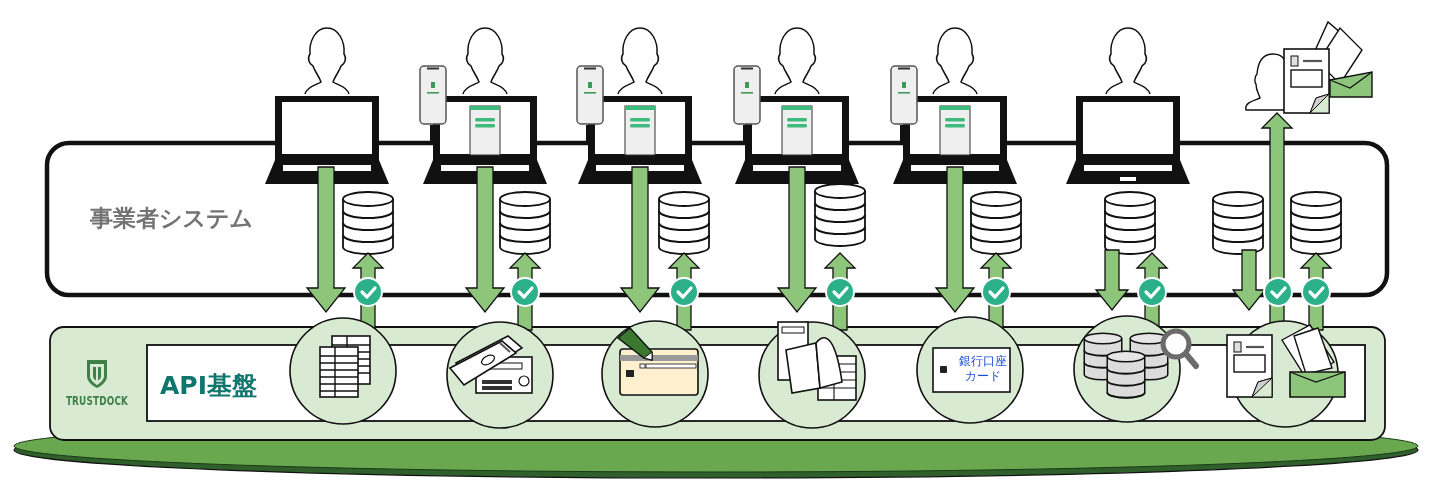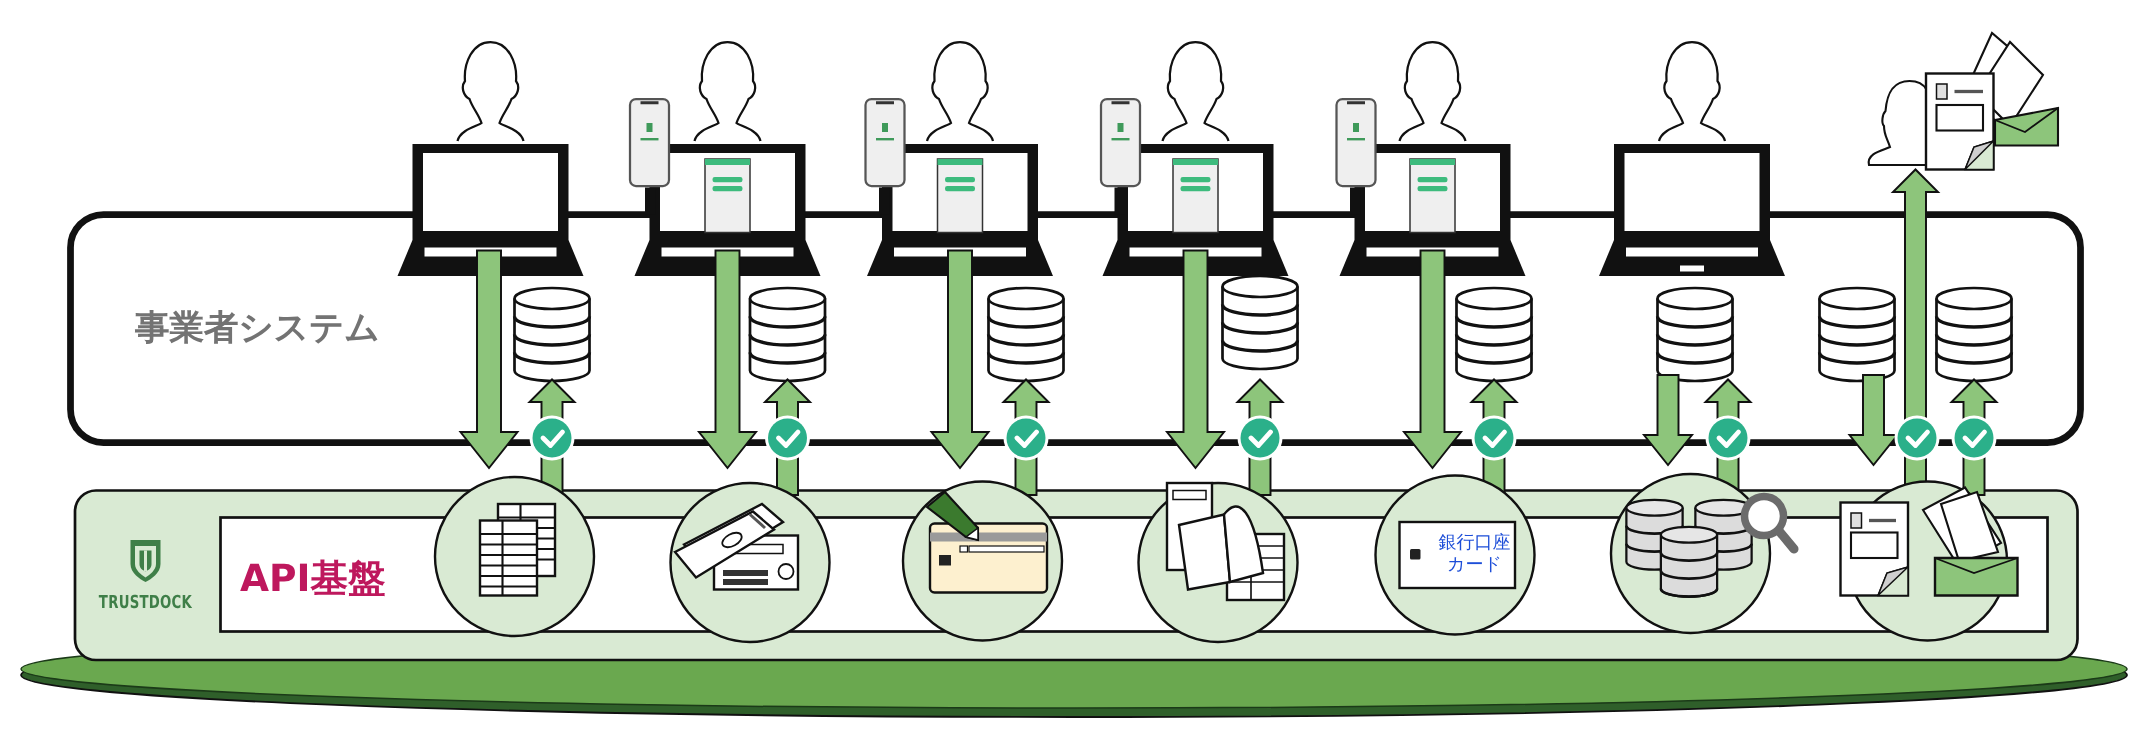--- a/index.html
+++ b/index.html
@@ -1,19 +1,19 @@
 <!DOCTYPE html>
 <html><head>
 <meta charset="utf-8">
 <style>
   html, body { margin:0; padding:0; background:#ffffff; }
   body { width:1432px; height:500px; position:relative; overflow:hidden; font-family:"DejaVu Sans", sans-serif; }
   #diagram { position:absolute; left:0; top:0; }
   .lbl-system { position:absolute; left:62px; top:203px; font-size:23px; font-weight:bold; color:#737373; font-family:"DejaVu Sans", sans-serif; letter-spacing:0px;margin-left:28px; }
-  .lbl-api { position:absolute; left:160px; top:369px; font-size:25px; font-weight:bold; color:#be185d; font-family:"DejaVu Sans", sans-serif; }
+  .lbl-api { position:absolute; left:160px; top:369px; font-size:25px; font-weight:bold; color:#0f766e; font-family:"DejaVu Sans", sans-serif; }
   .lbl-brand { position:absolute; left:56px; top:394px; width:82px; text-align:center; font-size:12px; font-weight:bold; color:#3f7f48; font-family:"DejaVu Sans Condensed","DejaVu Sans", sans-serif; letter-spacing:0.2px; transform:scaleX(0.82); transform-origin:center; }
   .lbl-bank { position:absolute; left:948px; top:354px; font-size:12px; color:#1d4ed8; line-height:15px; text-align:center; width:70px; font-family:"DejaVu Sans", sans-serif; }
 </style>
 </head>
 <body>
 
 <svg id="diagram" width="1432" height="500" viewBox="0 0 1432 500" xmlns="http://www.w3.org/2000/svg">
   <defs>
 
     <g id="person">

